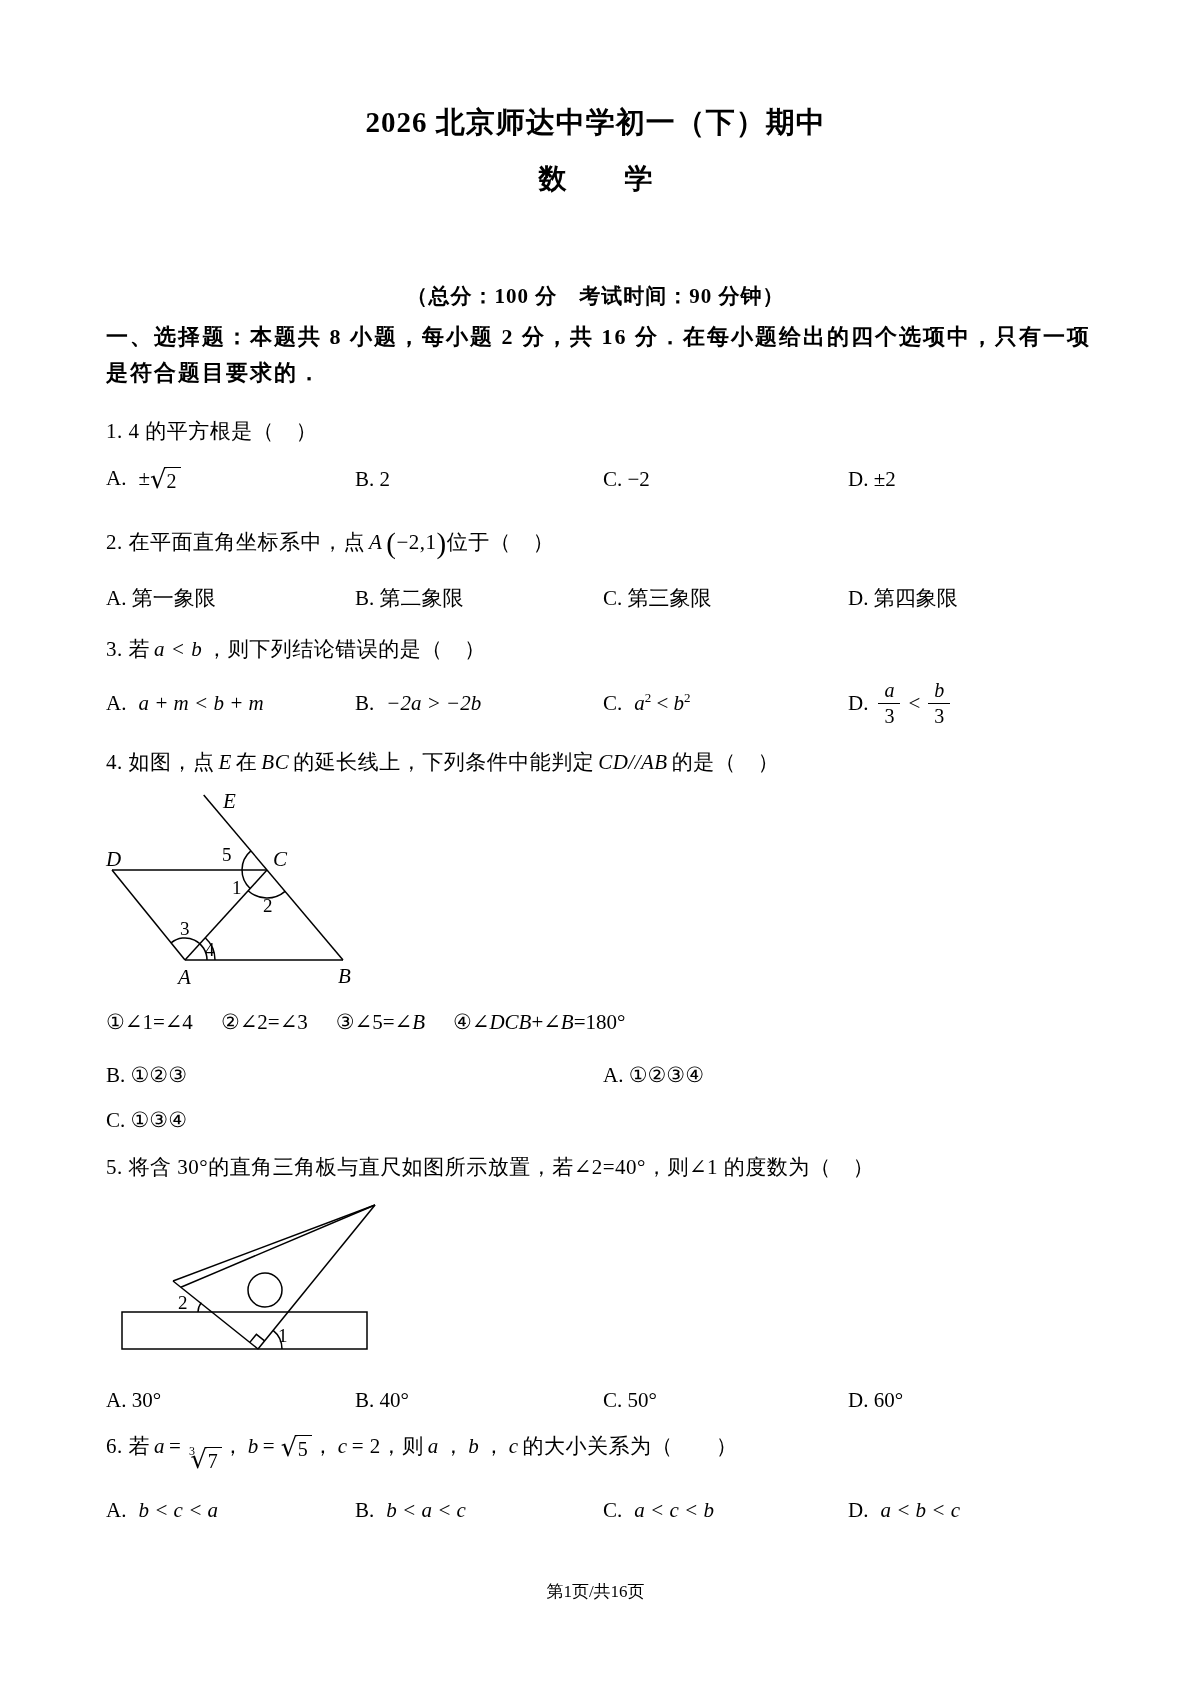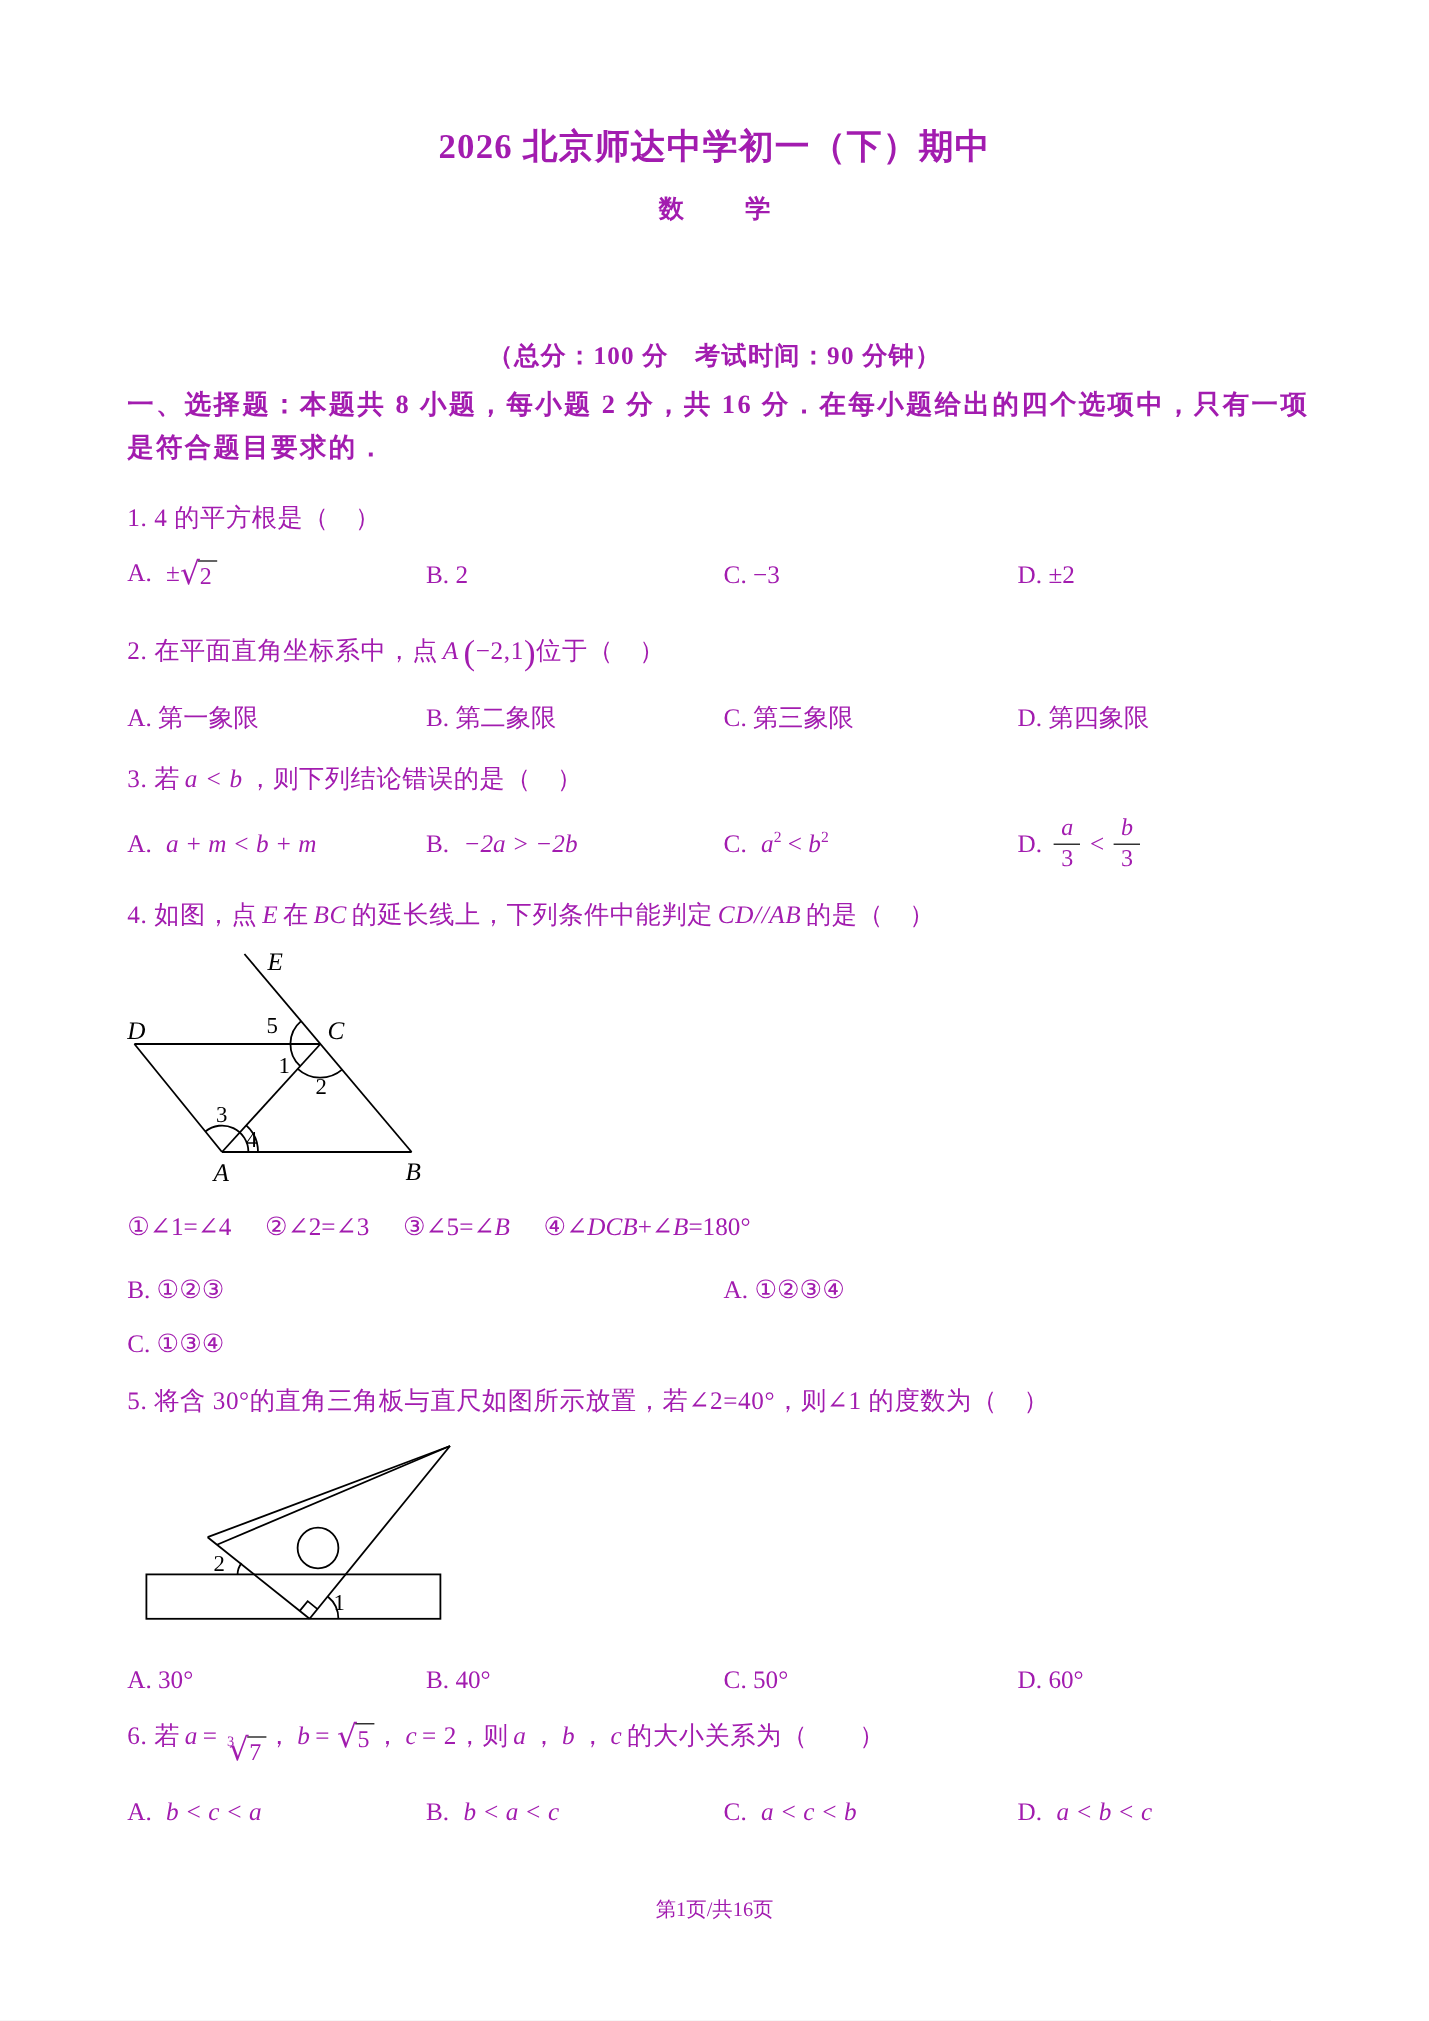--- a/index.html
+++ b/index.html
@@ -1,26 +1,26 @@
 <!DOCTYPE html>
 <html><head>
 <meta charset="utf-8">
 <style>
   html,body{margin:0;padding:0;background:#e8e8e8;}
   .page{
     position:relative;width:1191px;height:1684px;margin:0 auto;
-    background:#ffffff;color:#a21caf;
+    background:#ffffff;color:#000000;
     font-family:"Liberation Serif","DejaVu Serif",serif;
     overflow:hidden;
   }
   .abs{position:absolute;}
   .b{font-weight:bold;}
   .ctr{left:0;width:100%;text-align:center;}
   .title{top:103px;font-size:29px;letter-spacing:1px;}
-  .subject{top:160px;font-size:21px;letter-spacing:15px;text-indent:15px;font-family:Liberation Serif, serif;}
+  .subject{top:160px;font-size:28px;letter-spacing:15px;text-indent:15px;font-family:Liberation Serif, serif;}
   .date{top:226px;left:0;width:1095px;text-align:right;font-size:20px;}
   .meta{top:270px;font-size:21px;letter-spacing:1px;margin-top:12px;}
   .sec1{top:322px;left:106px;width:985px;font-size:22px;letter-spacing:2px;}
   .sec2{top:358px;left:106px;font-size:22px;letter-spacing:2px;}
   .stem{left:106px;font-size:21px;letter-spacing:0.5px;white-space:nowrap;text-align:right;}
   .optrow{left:106px;width:1010px;display:grid;grid-template-columns:249px 248px 245px 1fr;
           font-size:21px;align-items:center;}
   .optrow2{left:106px;width:1010px;display:grid;grid-template-columns:497px 1fr;font-size:21px;}
   .condrow{left:106px;display:flex;gap:28px;font-size:21px;white-space:nowrap;}
   .v{font-style:italic;}
@@ -59,21 +59,21 @@
 
   <div class="abs stem" style="top:417px">1. 4 的平方根是（　）</div>
   <div class="abs optrow" style="top:460px;height:38px">
     <div>
       <span class="lbl">A.</span><span>±</span><span class="rt">
           <span class="rt-sym">√</span>
           <span class="rt-rad">2</span>
         </span>
     </div>
     <div>B. 2</div>
-    <div>C. −3</div>
+    <div>C. −2</div>
     <div>D. ±2</div>
   </div>
 
   <div class="abs stem" style="top:528px">
     <span>2. 在平面直角坐标系中，点</span><span class="mv">A</span><span class="bp">(</span><span>−2,1</span><span class="bp">)</span><span>位于（　）</span>
   </div>
   <div class="abs optrow" style="top:584px">
     <div>A. 第一象限</div>
     <div>B. 第二象限</div>
     <div>C. 第三象限</div>

